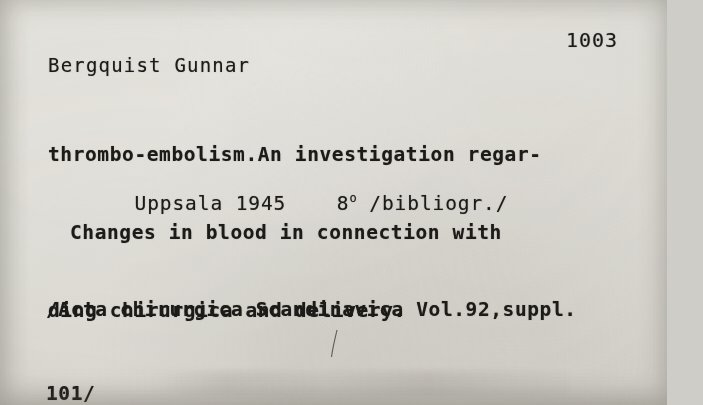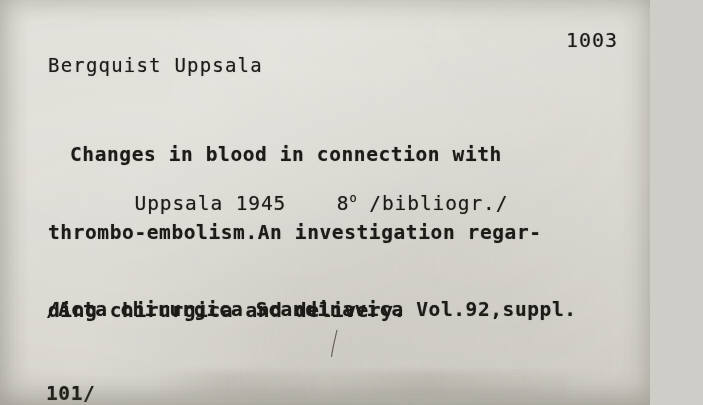--- a/index.html
+++ b/index.html
@@ -8,26 +8,25 @@
   }
   body {
     width: 703px;
     height: 405px;
     background: #cfcdc8;
     font-family: "DejaVu Sans Mono", monospace;
     overflow: hidden;
   }
   #card {
     position: relative;
-    width: 614px;
+    width: 667px;
     height: 405px;
     background:
       radial-gradient(ellipse 140% 120% at 50% 45%, #e9e7e2 0%, #e4e2dc 45%, #d8d5ce 78%, #c9c6bf 100%);
     overflow: hidden;
-    padding-left: 36px;
   }
   
   #grain {
     position: absolute;
     inset: 0;
     pointer-events: none;
     background-image:
       radial-gradient(circle at 12% 20%, rgba(255,255,255,0.40) 0 18%, rgba(255,255,255,0) 60%),
       radial-gradient(circle at 78% 12%, rgba(255,255,255,0.30) 0 14%, rgba(255,255,255,0) 55%),
       radial-gradient(circle at 62% 88%, rgba(120,115,105,0.12) 0 22%, rgba(120,115,105,0) 60%),
@@ -123,25 +122,25 @@
 </style>
 </head>
 <body>
 
 <div id="card">
 
   <div id="grain"></div>
 
   <div class="typed" id="catalog-number">1003</div>
 
-  <div class="typed" id="author">Bergquist Uppsala</div>
+  <div class="typed" id="author">Bergquist Gunnar</div>
 
   <div class="typed" id="title-block">
+    <span id="title-line-2">thrombo-embolism.An investigation regar-</span>
     <span id="title-line-1">Changes in blood in connection with</span>
-    <span id="title-line-2">thrombo-embolism.An investigation regar-</span>
     <span id="title-line-3">ding chirurgica and delivery.</span>
   </div>
 
   <div class="typed" id="imprint">
     <span>Uppsala 1945</span><span>&nbsp;&nbsp;&nbsp;&nbsp;</span><span>8</span><span class="sup">o</span><span>&nbsp;</span><span>/bibliogr./</span>
   </div>
 
   <div class="typed" id="series-block">
     <span id="series-line-1">/Acta chirurgica Scandinavica Vol.92,suppl.</span>
     <span id="series-line-2">101/</span>

